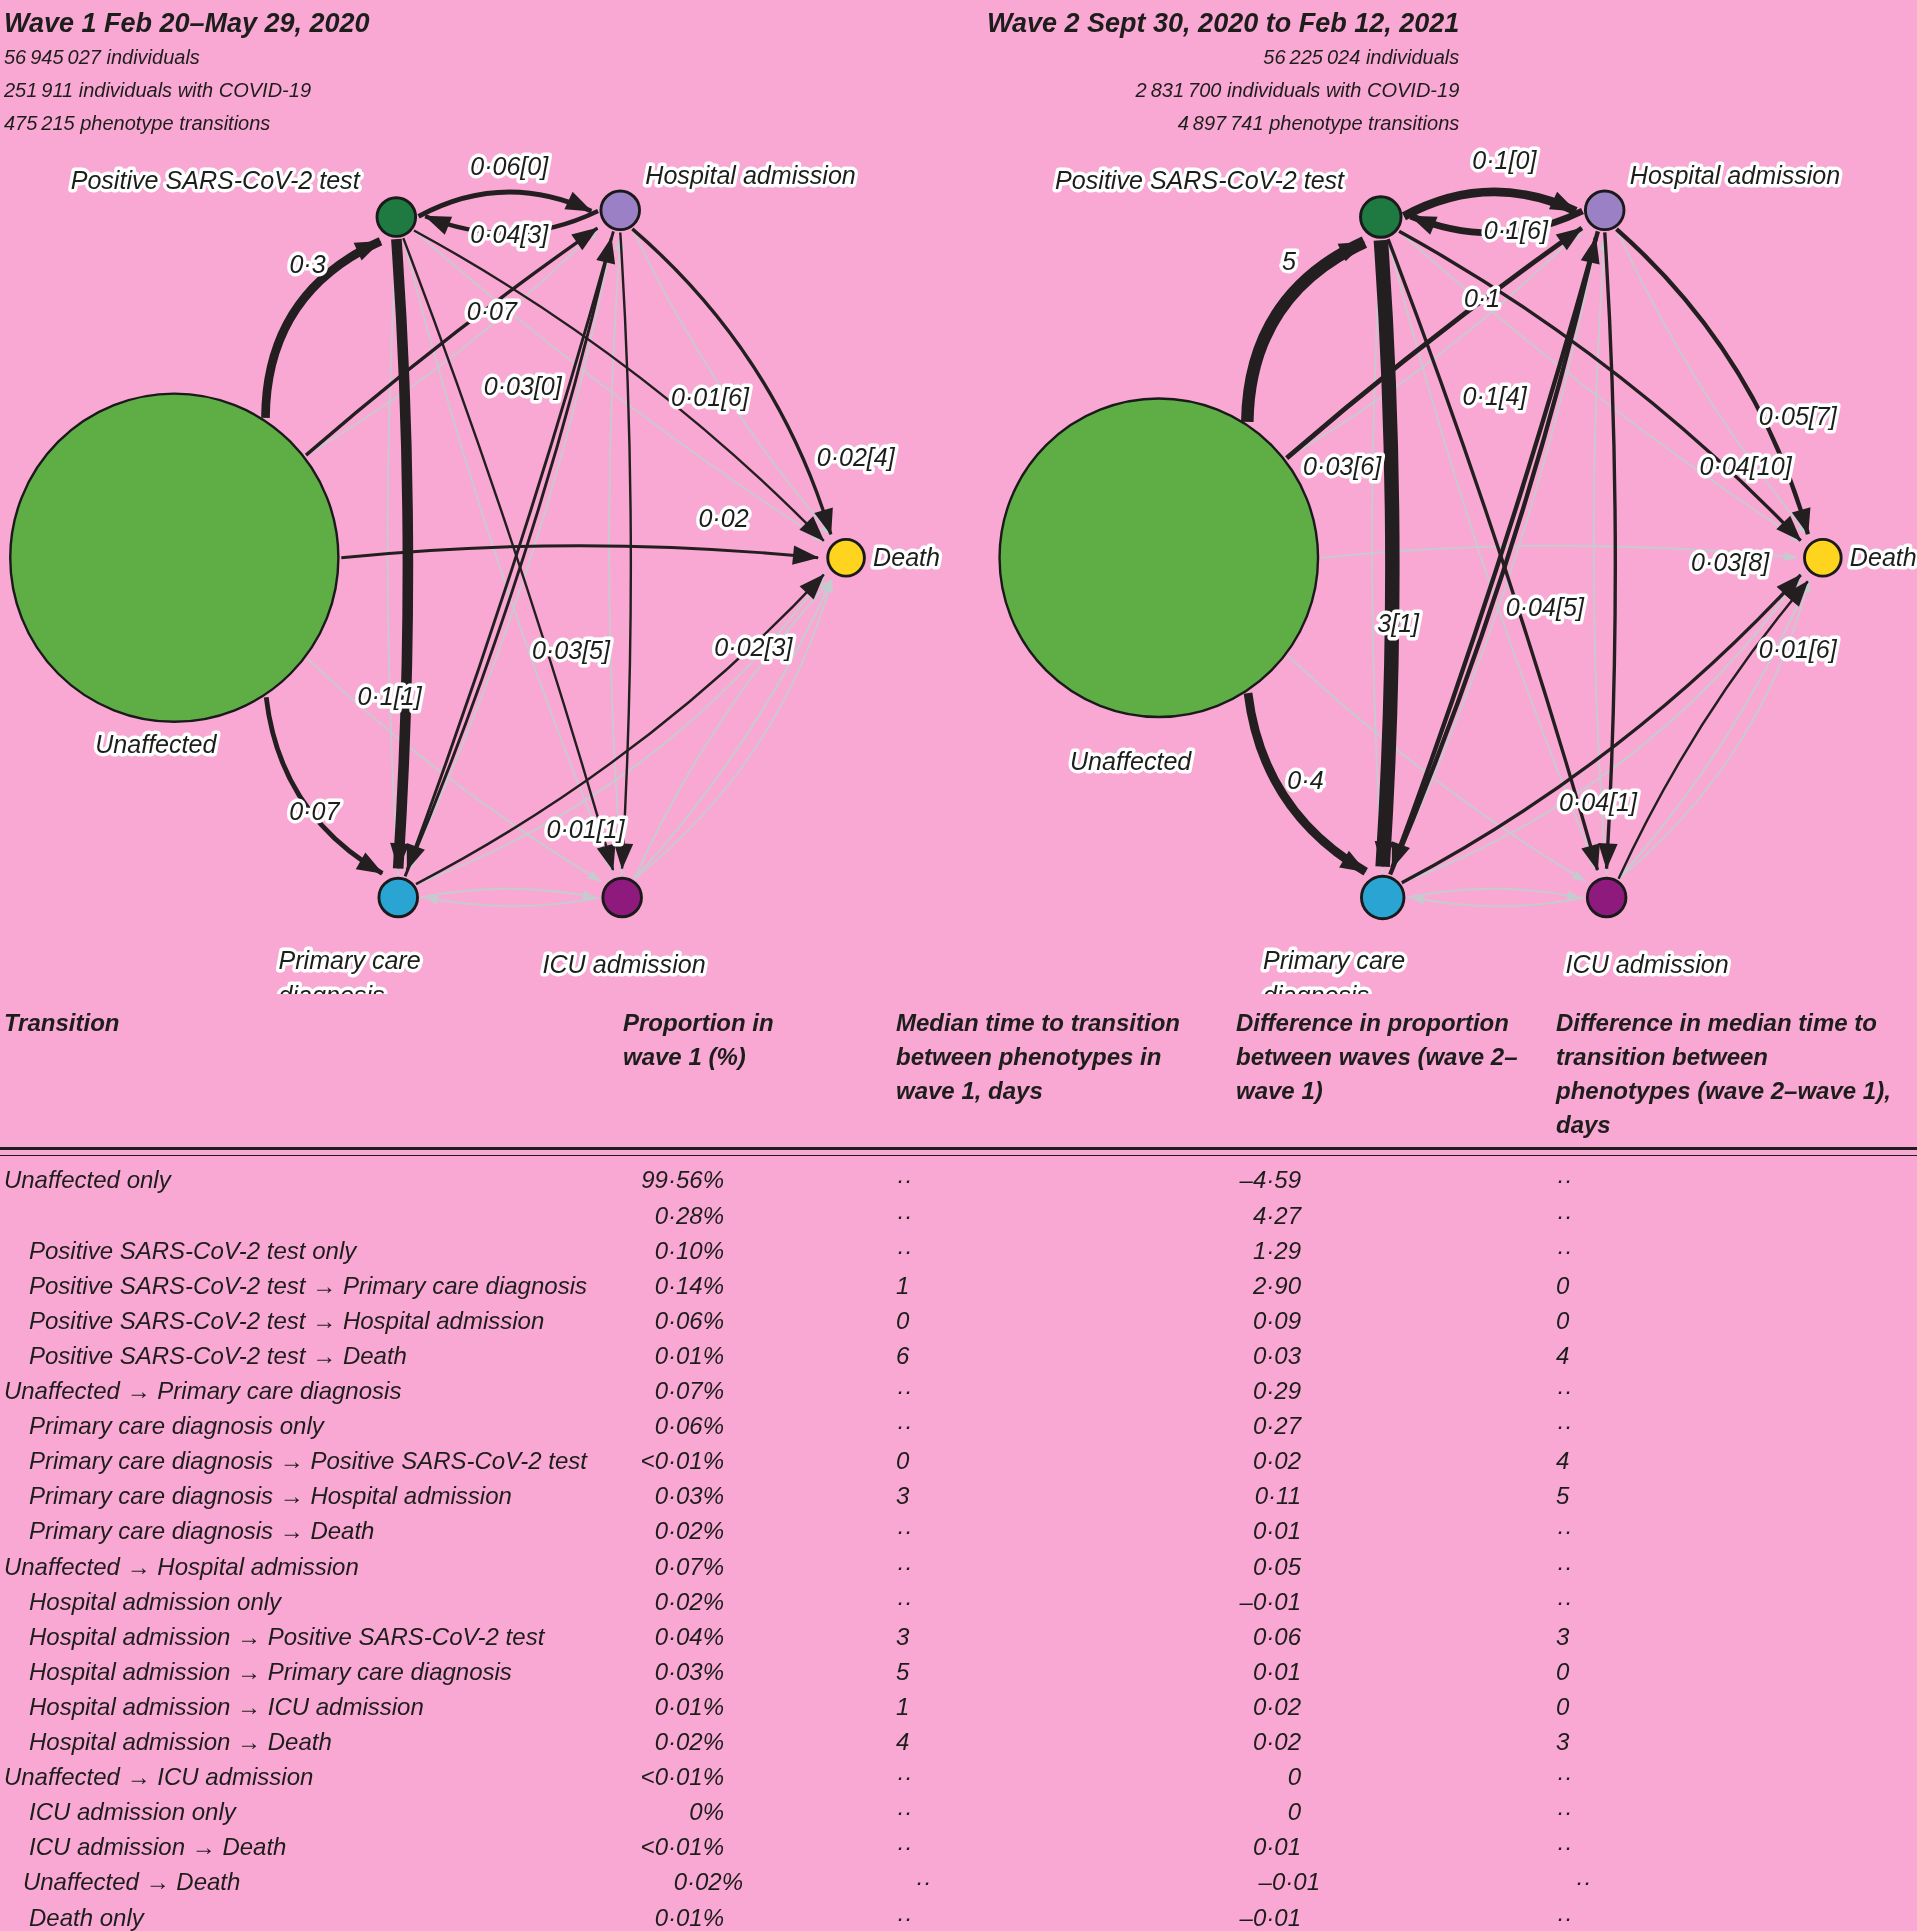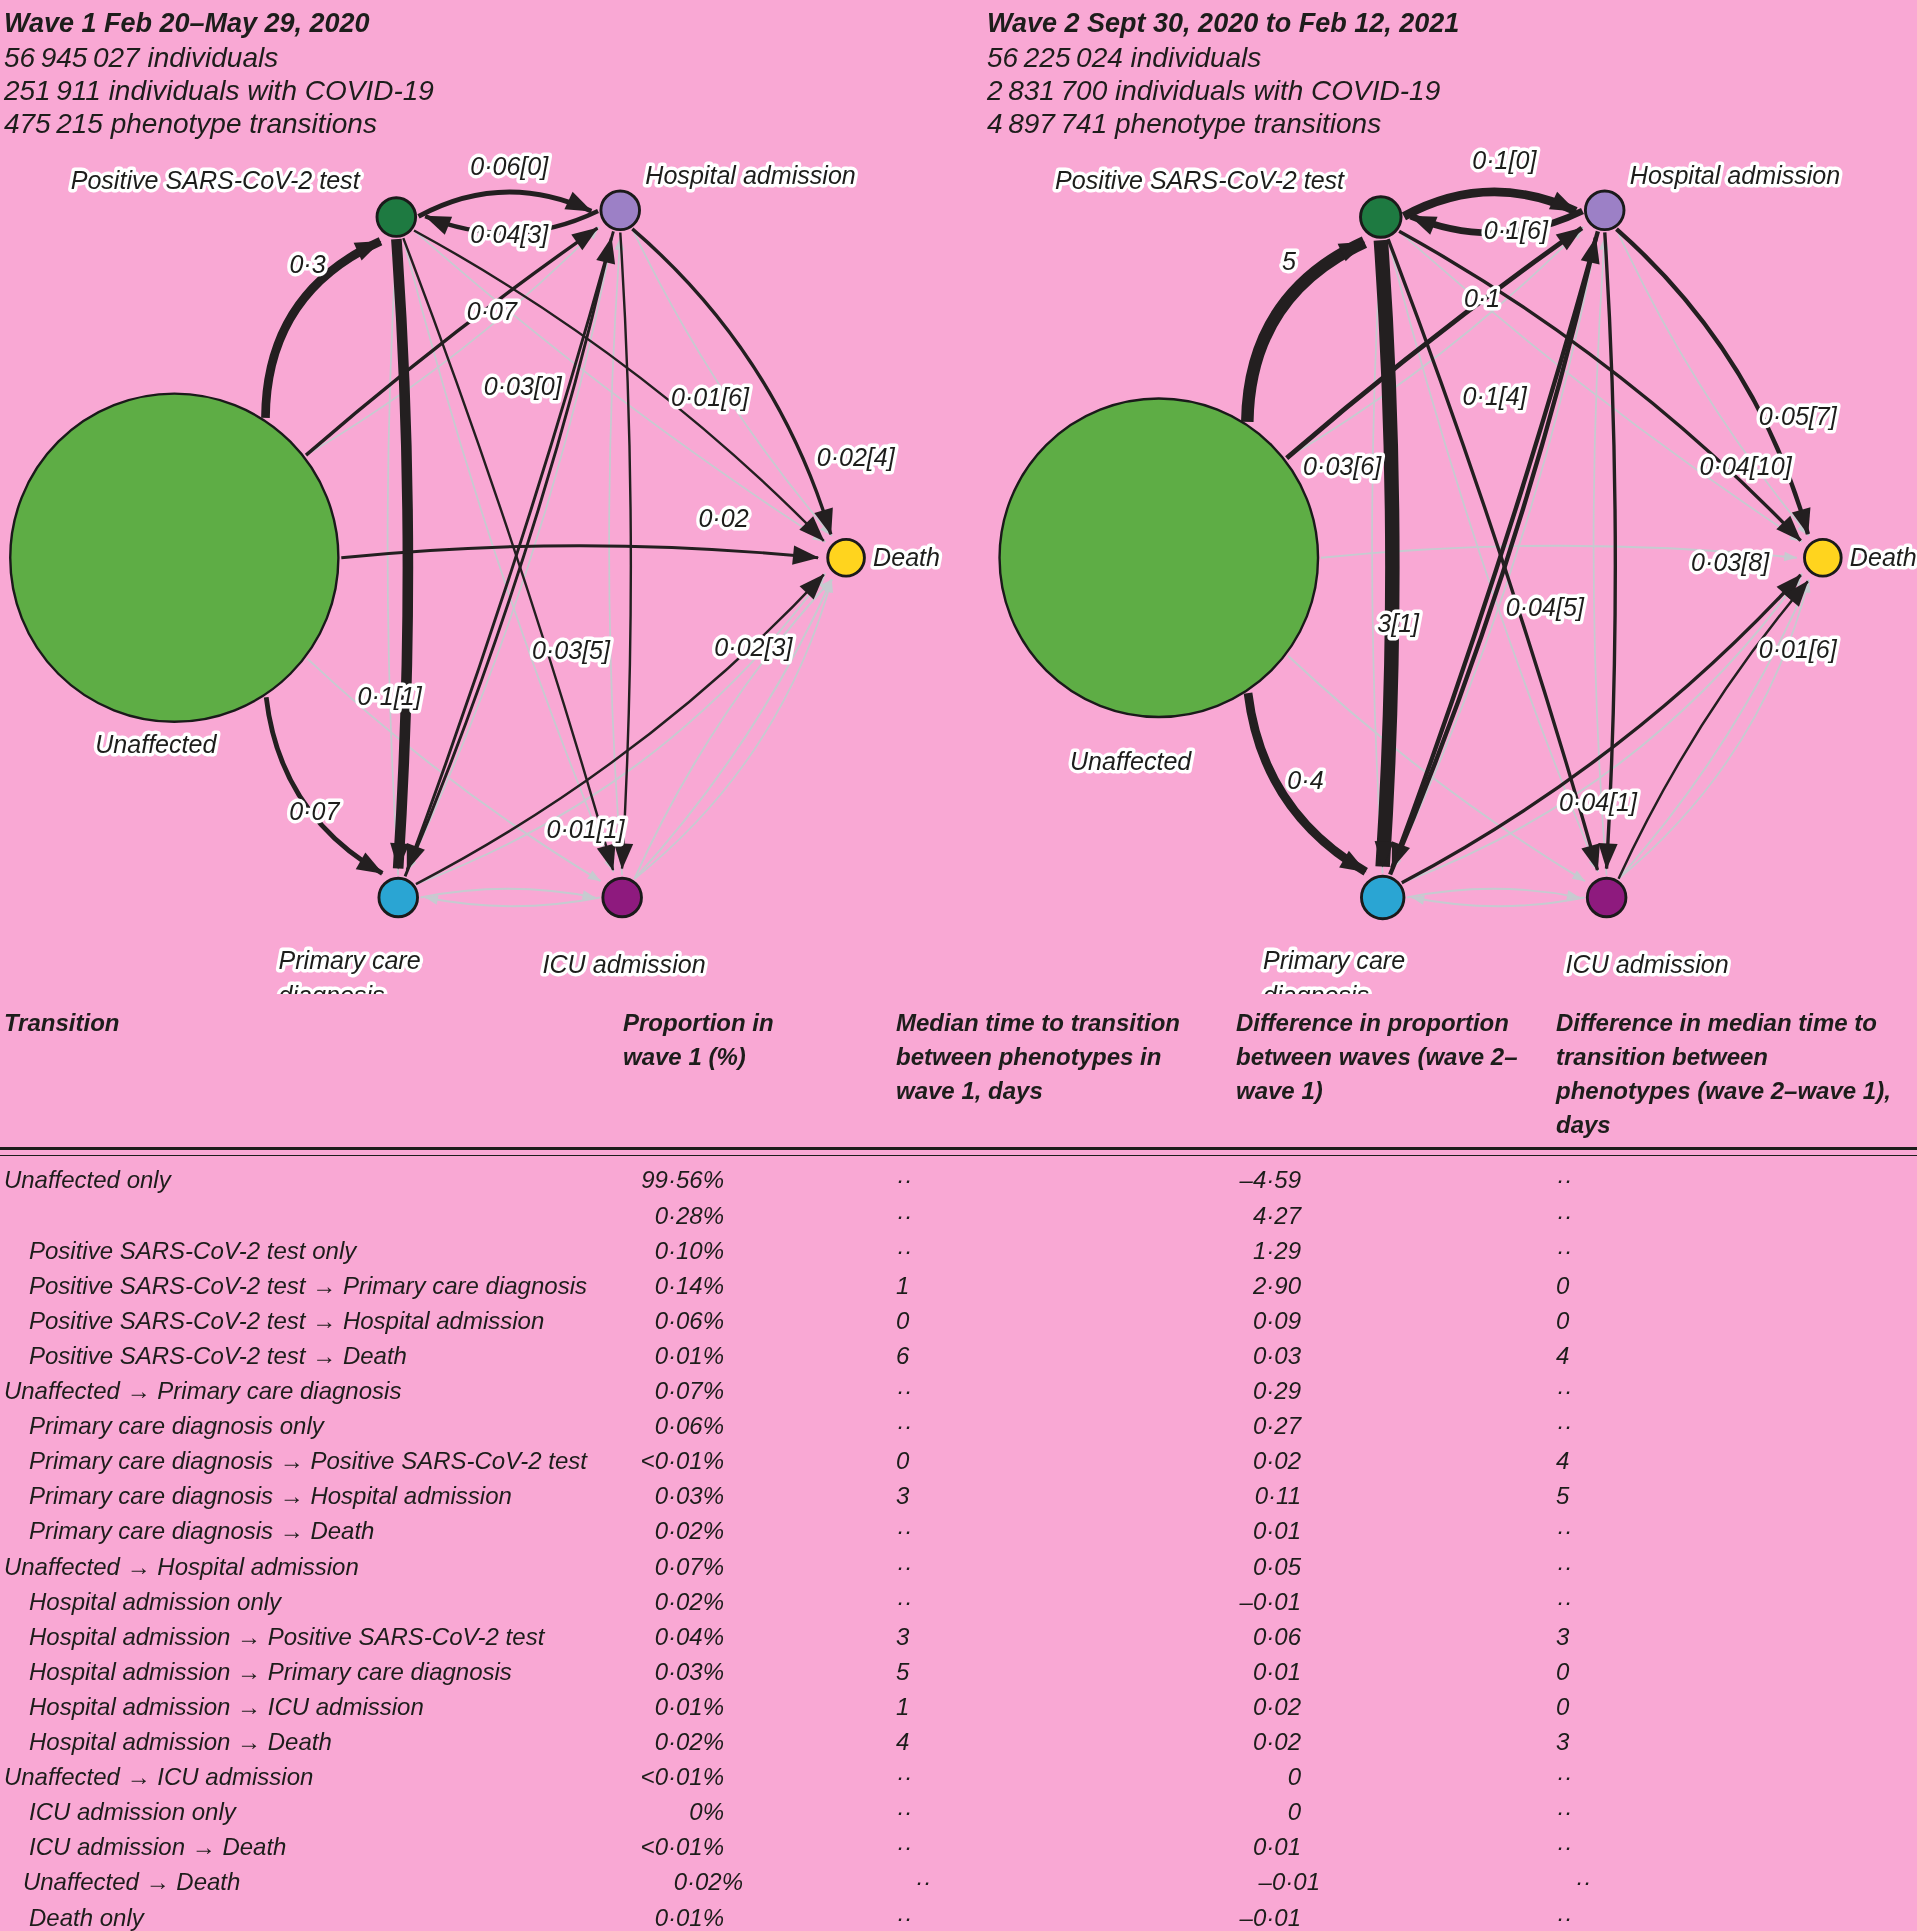--- a/index.html
+++ b/index.html
@@ -1,20 +1,20 @@
 <!DOCTYPE html>
 <html><head>
 <meta charset="utf-8">
 <style>
   html,body{margin:0;padding:0;background:#fff;}
   .page{position:relative;width:1918px;height:1931px;background:#f9a8d4;overflow:hidden;
         font-family:"Liberation Sans",sans-serif;color:#1d1d1b;font-style:italic;}
   .panel-head{position:absolute;top:5.8px;}
   .panel-head .title{font-size:27px;font-weight:bold;line-height:35px;}
-  .panel-head .stat{font-size:28px;line-height:33px;}
+  .panel-head .stat{font-size:20px;line-height:33px;}
   #diagram{position:absolute;left:0;top:135px;}
   #diagram text{font-size:26px;fill:#1d1d1b;paint-order:stroke;stroke:#ffffff;stroke-width:7px;
         stroke-linejoin:round;font-family:"Liberation Sans",sans-serif;}
   .tbl-header{position:absolute;font-size:24px;font-weight:bold;line-height:34px;}
   .rule{position:absolute;left:0;width:1918px;background:#1d1d1b;}
   .trow{position:absolute;left:0;width:1918px;height:36px;font-size:24px;line-height:36px;}
   .trow span{position:absolute;top:0;white-space:nowrap;}
   .c-trans{left:3.9px;}
   .c-trans.ind{left:29px;}
   .c-prop{left:521px;width:203px;text-align:right;}
@@ -27,21 +27,21 @@
 
 <div class="page">
 
   <div class="panel-head" style="left:3.9px;">
     <div class="title">Wave 1 Feb 20–May 29, 2020</div>
     <div class="stat">56 945 027 individuals</div>
     <div class="stat">251 911 individuals with COVID-19</div>
     <div class="stat">475 215 phenotype transitions</div>
   </div>
 
-  <div class="panel-head" style="left:987px;">
+  <div class="panel-head" style="left:987px;text-align:right;">
     <div class="title">Wave 2 Sept 30, 2020 to Feb 12, 2021</div>
     <div class="stat">56 225 024 individuals</div>
     <div class="stat">2 831 700 individuals with COVID-19</div>
     <div class="stat">4 897 741 phenotype transitions</div>
   </div>
 
   <svg id="diagram" width="1918" height="859" viewBox="0 140 1986 890">
       <defs>
         <marker id="ak" markerUnits="userSpaceOnUse" markerWidth="30" markerHeight="22" refX="27" refY="11" orient="auto">
           <path d="M1,1 L28,11 L1,21 z" fill="#231f20"></path>

